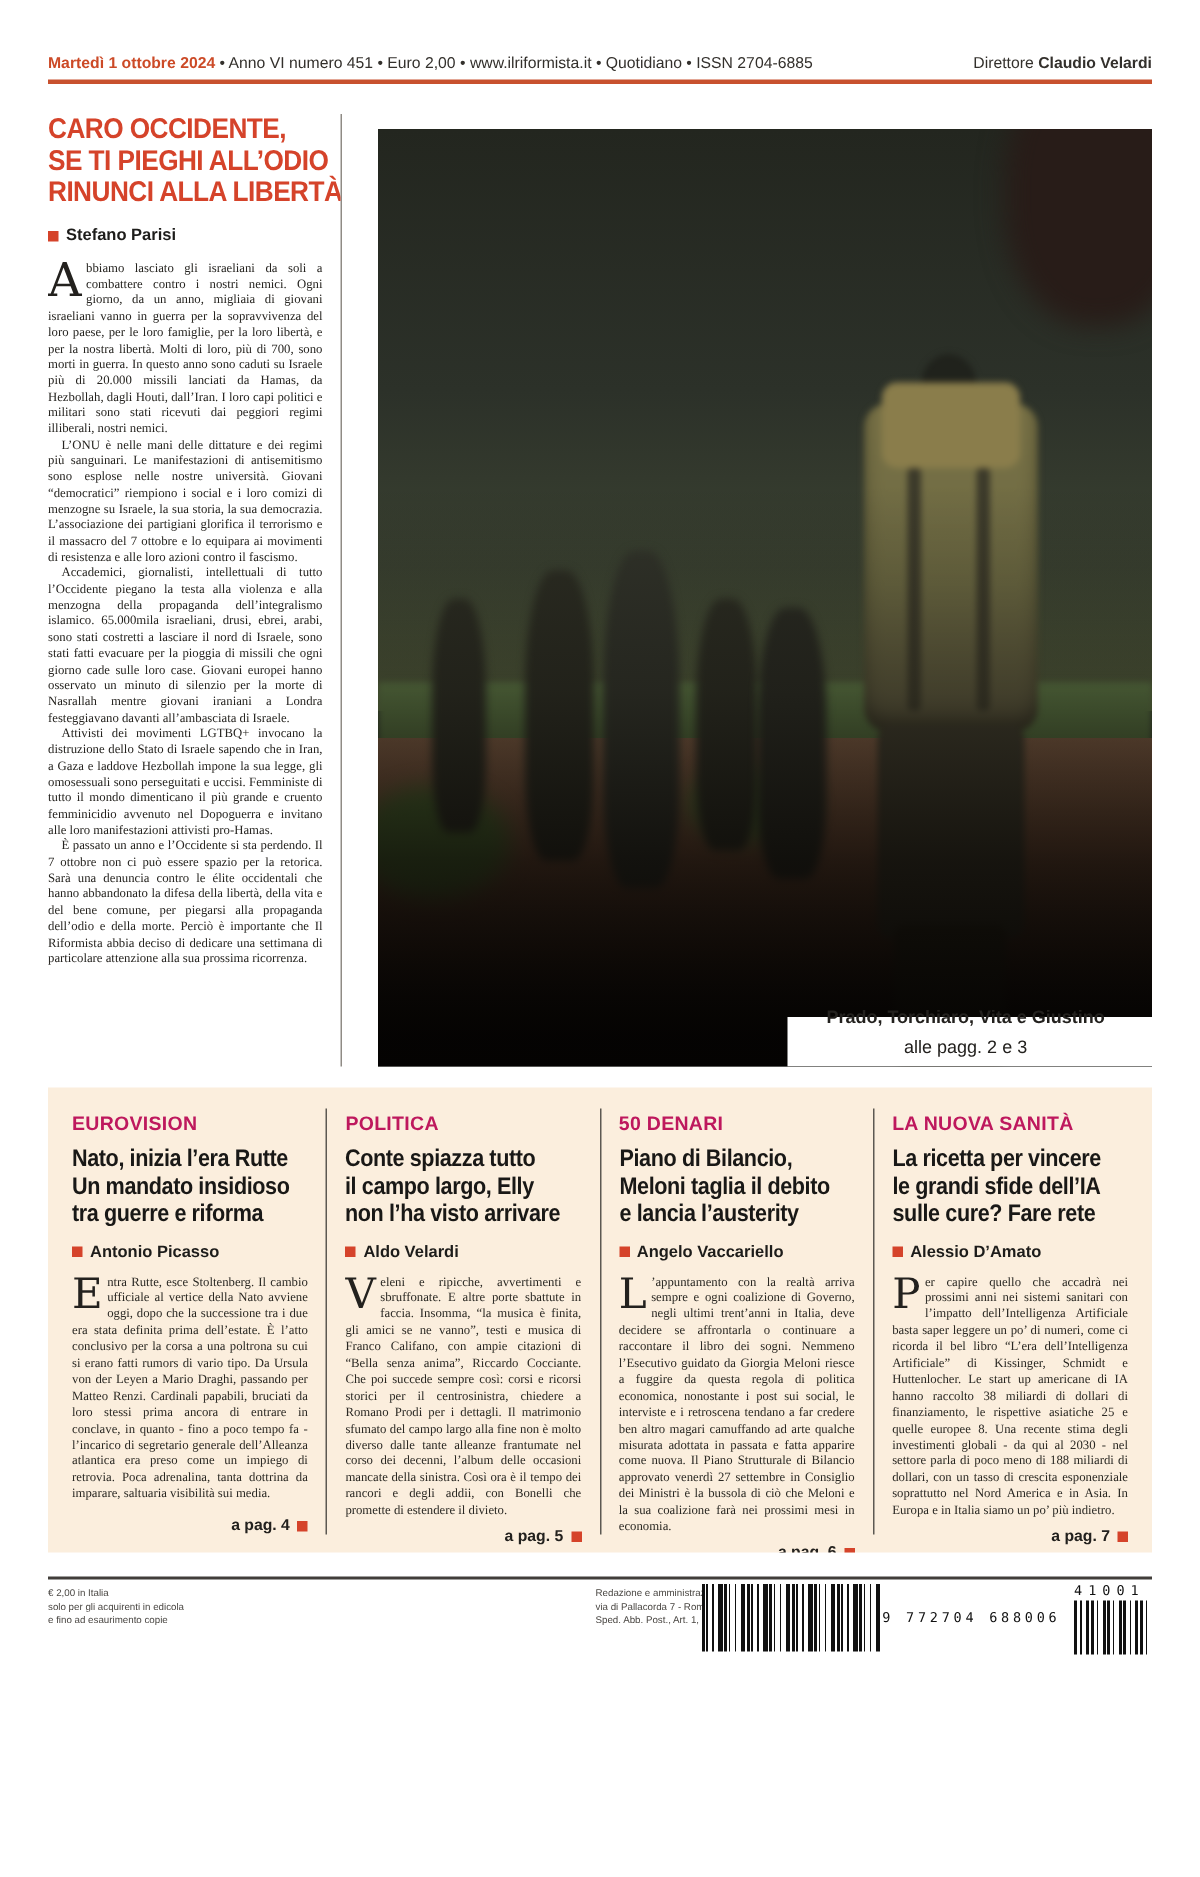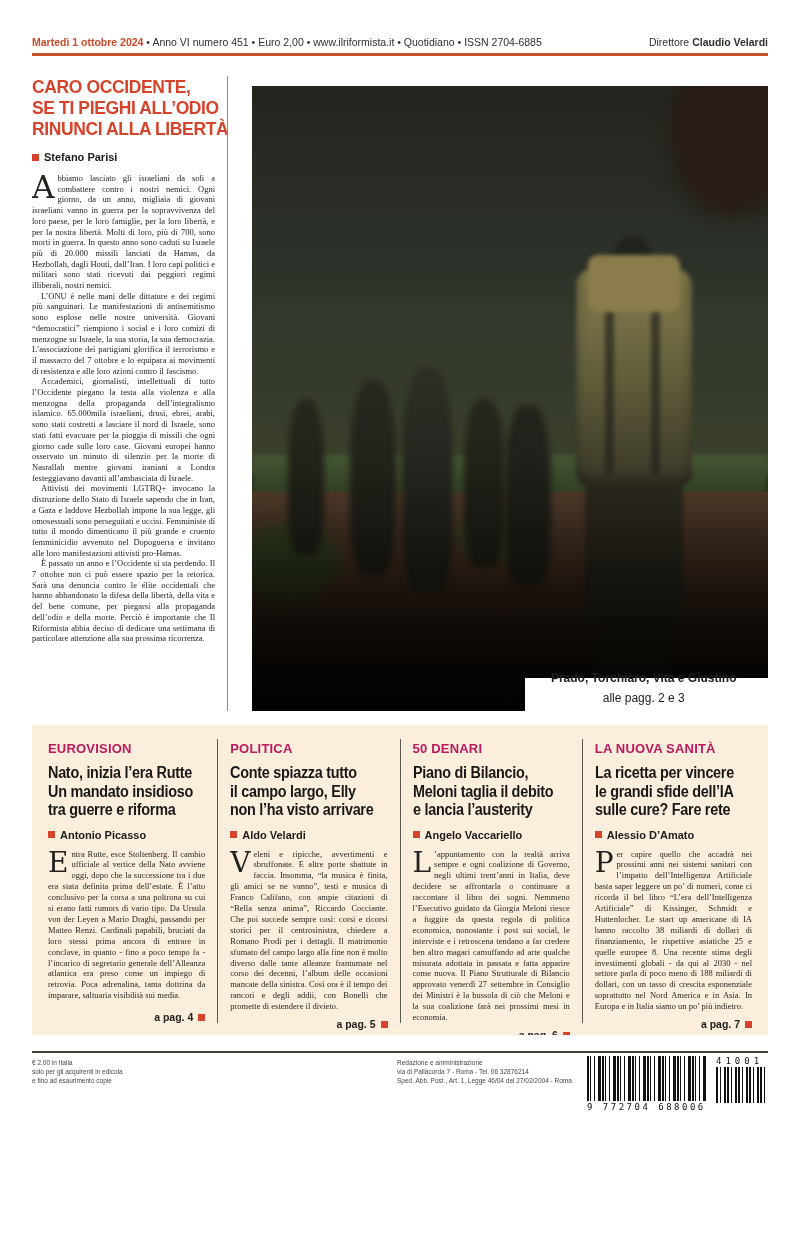--- a/index.html
+++ b/index.html
@@ -107,21 +107,21 @@
     font-family:"Liberation Sans", sans-serif; font-weight:bold; font-size:10.5px; color:#23211e; padding-top:6px;
   }
   .pageref .sq { width:7px; height:7px; }
 
   
   .footer { margin:16px 32px 0 32px; border-top:2px solid #413e3a; padding-top:5px; position:relative; display:flex; }
   .foot-block { font-family:"Liberation Sans", sans-serif; font-size:6.5px; line-height:9px; color:#4a4743; }
   .foot-left { width:260px; }
   .foot-center { width:260px; margin-left:105px; }
   .barcode-wrap { position:absolute; right:0; top:3px; display:flex; align-items:flex-start; gap:9px; background:#fff; }
-  .bc-main { display:flex; flex-direction:column; }
+  .bc-main { display:flex; flex-direction:row; align-items:center; }
   .bc-bars {
     width:120px; height:45px;
     background:repeating-linear-gradient(90deg,#111 0 2px,#fff 2px 3px,#111 3px 4px,#fff 4px 7px,#111 7px 8px,#fff 8px 11px,#111 11px 14px,#fff 14px 15px);
   }
   .bc-digits { font-family:"DejaVu Sans Mono", monospace; font-size:9px; letter-spacing:2.5px; color:#111; margin-top:1px; }
   .bc-addon { display:flex; flex-direction:column; }
   .bc-addon-digits { font-family:"DejaVu Sans Mono", monospace; font-size:9px; letter-spacing:4px; color:#111; }
   .bc-addon-bars {
     width:52px; height:36px; margin-top:1px;
     background:repeating-linear-gradient(90deg,#111 0 2px,#fff 2px 4px,#111 4px 5px,#fff 5px 8px,#111 8px 10px,#fff 10px 11px);

